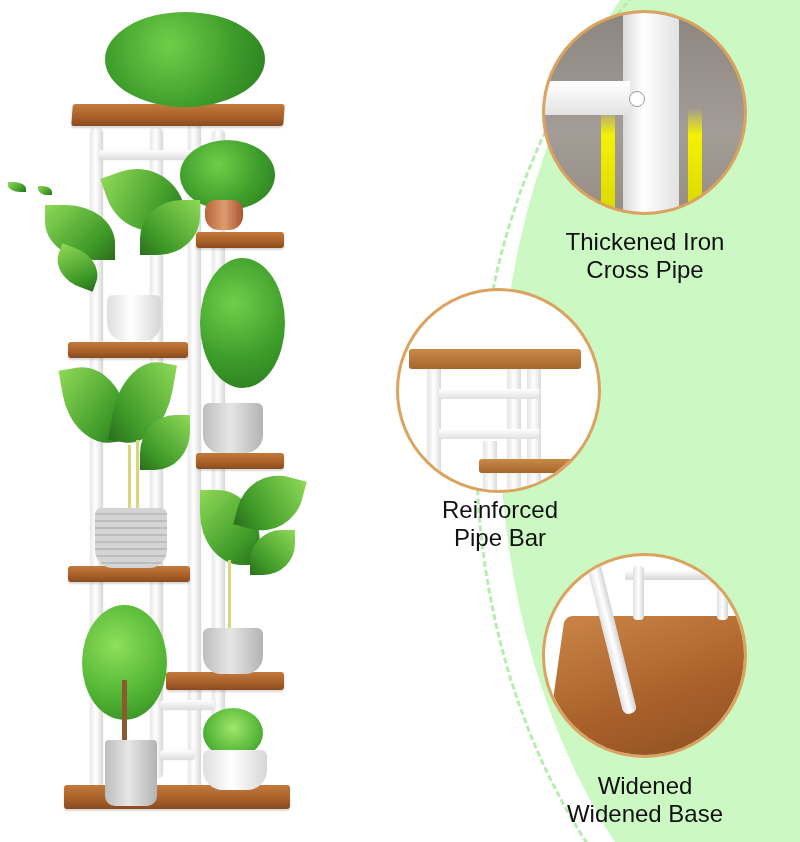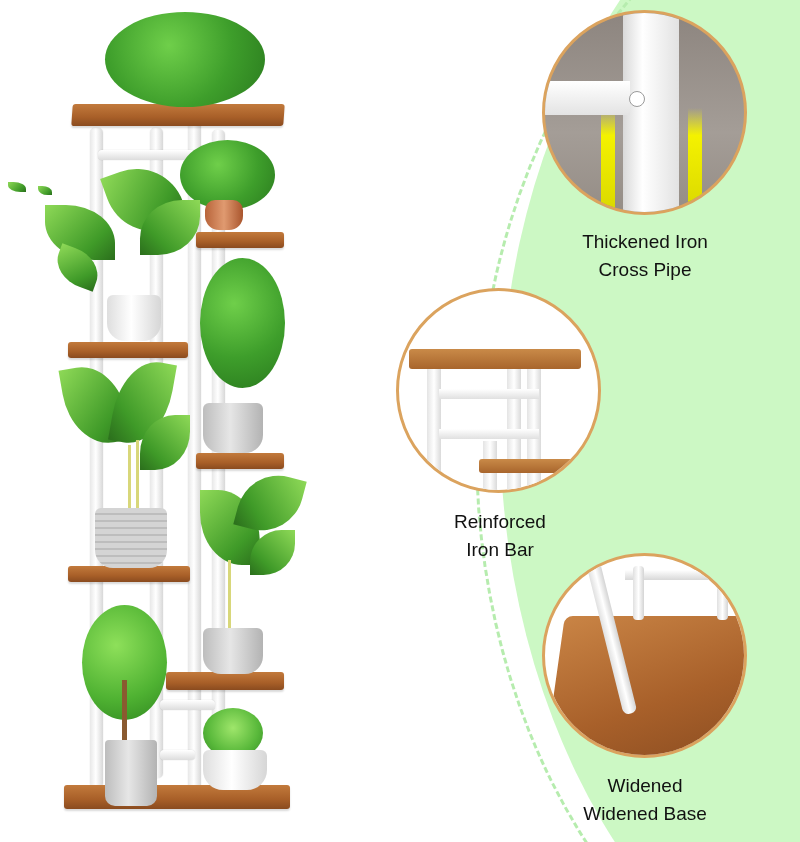--- a/index.html
+++ b/index.html
@@ -54,21 +54,21 @@
   .stem { position: absolute; width: 3px; background: #d8d77a; }
 
   
   .feature { position: absolute; }
   .circle {
     position: absolute; border-radius: 50%; overflow: hidden;
     border: 3px solid #dba35e; box-sizing: border-box; background: #fff;
   }
   .label {
     position: absolute; text-align: center; color: #111;
-    font-size: 19px; line-height: 28px; white-space: nowrap;
+    font-size: 24px; line-height: 28px; white-space: nowrap;
   }
 
   
   .c1 { background: linear-gradient(180deg, #8d857f 0%, #a49d97 60%, #958d86 100%); }
   .c1 .vpipe {
     position: absolute; left: 78px; top: -5px; width: 56px; height: 220px;
     background: linear-gradient(90deg, #d9d9d9 0%, #ffffff 35%, #e2e2e2 100%);
   }
   .c1 .hpipe {
     position: absolute; left: -5px; top: 68px; width: 90px; height: 34px;
@@ -201,23 +201,23 @@
   <div class="circle c2" style="left:396px; top:288px; width:205px; height:205px;">
     <div class="vp" style="left:28px;"></div>
     <div class="vp" style="left:108px;"></div>
     <div class="vp" style="left:128px;"></div>
     <div class="vp" style="left:84px; top:150px;"></div>
     <div class="hb" style="left:40px; top:98px; width:100px;"></div>
     <div class="hb" style="left:40px; top:138px; width:100px;"></div>
     <div class="top-shelf"></div>
     <div class="mid-shelf"></div>
   </div>
-  <div class="label" style="left:400px; top:508px; width:200px;">
+  <div class="label" style="left:400px; top:496px; width:200px;">
     <div>Reinforced</div>
-    <div>Iron Bar</div>
+    <div>Pipe Bar</div>
   </div>
 </div>
 
 <div class="feature">
   <div class="circle c3" style="left:542px; top:553px; width:205px; height:205px;">
     <div class="board"></div>
     <div class="rail"></div>
     <div class="post" style="left:88px;"></div>
     <div class="post" style="left:172px;"></div>
     <div class="leg"></div>

